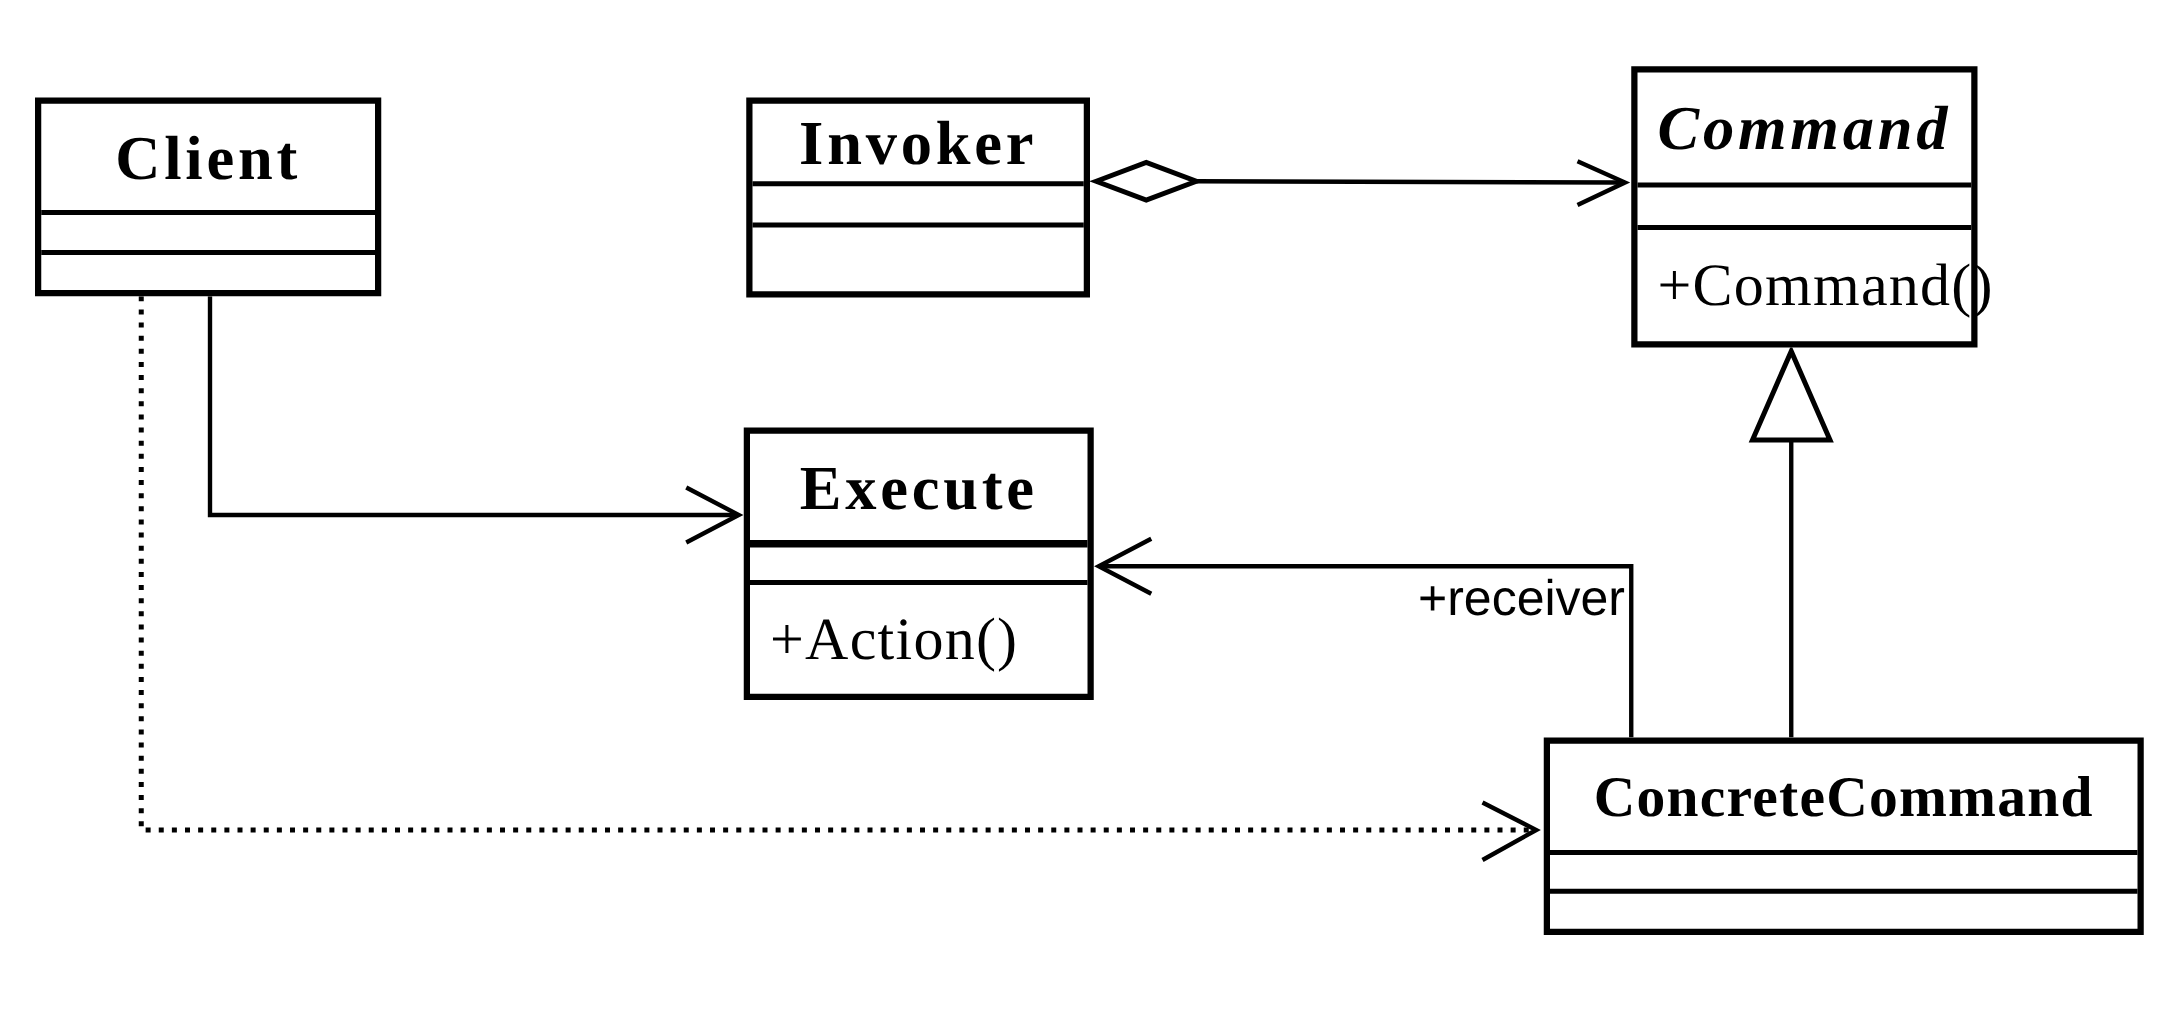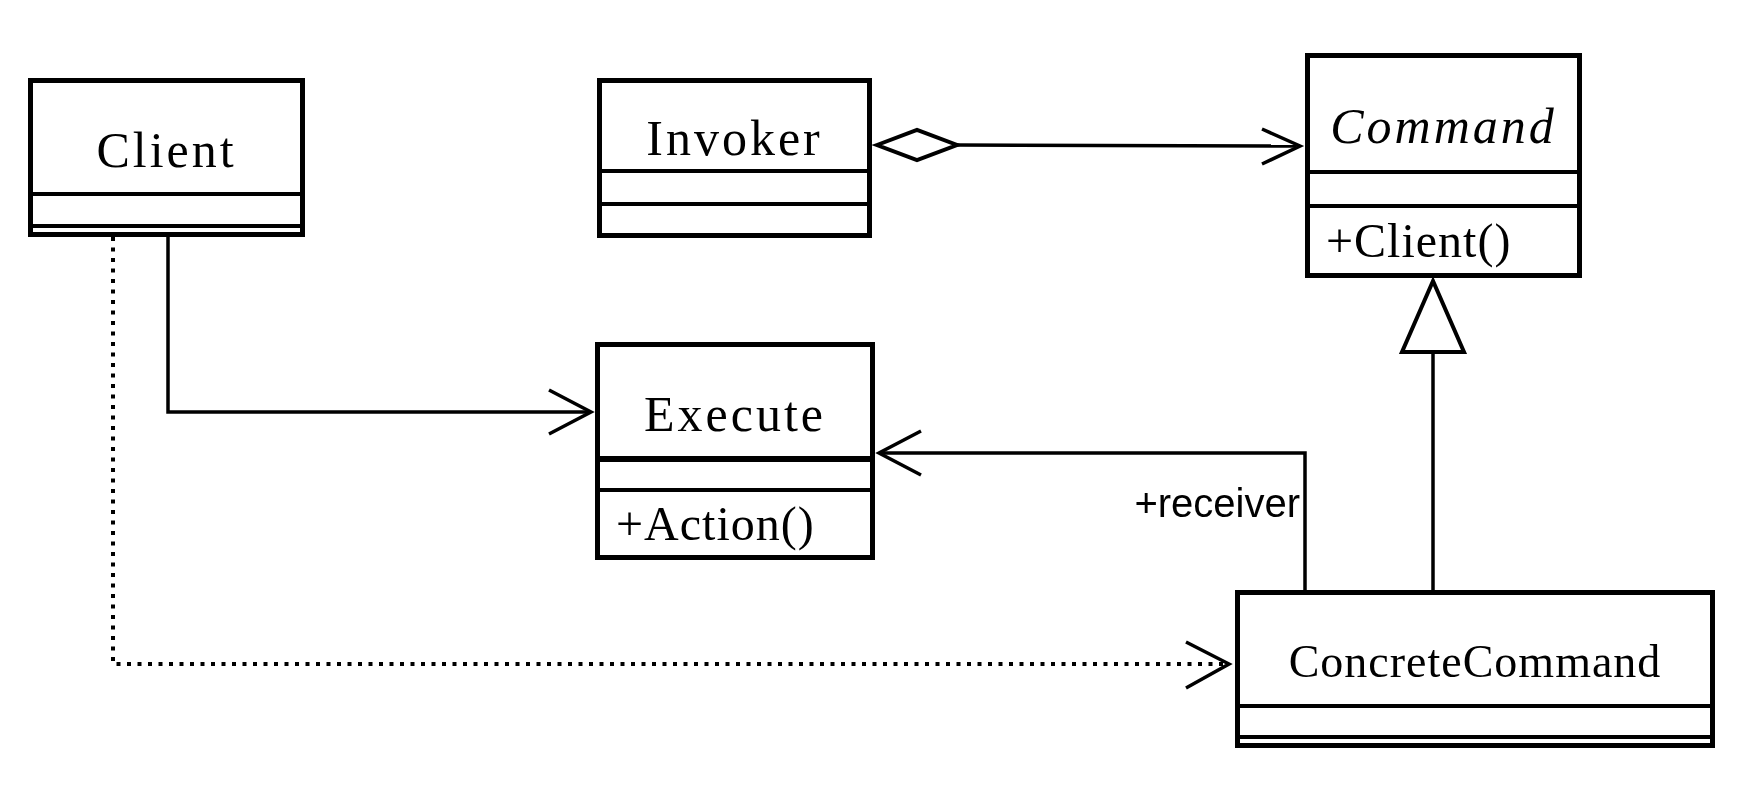--- a/index.html
+++ b/index.html
@@ -14,35 +14,35 @@
   .dotted{ stroke:var(--ink); stroke-width:4; fill:none; stroke-dasharray:4 6.5; }
   .hollow{ fill:var(--paper); stroke:var(--ink); stroke-width:4; }
 
   .cls {
     position:absolute; z-index:2; box-sizing:border-box;
     background:var(--paper); border:5px solid var(--ink);
     display:flex; flex-direction:column;
   }
   .cls .title {
     box-sizing:border-box; display:flex; align-items:center; justify-content:center;
-    font-weight:normal; font-size:50px; letter-spacing:3px; white-space:pre;margin-top:24px;
+    font-weight:bold; font-size:50px; letter-spacing:3px; white-space:pre;
   }
   .cls .title.abstract { font-style:italic; }
   .cls .title.long { font-size:46px; letter-spacing:1px; }
   .cls .attrs {
     box-sizing:border-box; border-top:4px solid var(--ink);
   }
   .cls .attrs.thicksep { border-top-width:6px; }
   .cls .ops {
     box-sizing:border-box; border-top:4px solid var(--ink); flex:1;
     display:flex; align-items:center; padding-left:16px;
     font-size:48px; letter-spacing:1px; white-space:pre;
   }
   .rolelabel {
-    position:absolute; z-index:2; top:483px; right:444px;
+    position:absolute; z-index:2; top:459px; right:444px;
     font-family:"Liberation Sans", sans-serif; font-size:40px; line-height:40px;
     color:var(--ink); white-space:pre;
   }
 </style>
 </head>
 <body>
 
 <div class="canvas">
 
   <svg class="wires" width="1744" height="812" viewBox="0 0 1744 812">
@@ -82,21 +82,21 @@
 
   <div class="cls" style="left:597px; top:78px; width:275px; height:160px">
     <div class="title" style="height:62px">Invoker</div>
     <div class="attrs" style="height:33px"></div>
     <div class="ops"></div>
   </div>
 
   <div class="cls" style="left:1305px; top:53px; width:277px; height:225px">
     <div class="title abstract" style="height:88px">Command</div>
     <div class="attrs" style="height:34px"></div>
-    <div class="ops">+Client()</div>
+    <div class="ops">+Command()</div>
   </div>
 
   <div class="cls" style="left:595px; top:342px; width:280px; height:218px">
     <div class="title" style="height:85px">Execute</div>
     <div class="attrs thicksep" style="height:32px"></div>
     <div class="ops">+Action()</div>
   </div>
 
   <div class="cls" style="left:1235px; top:590px; width:480px; height:158px">
     <div class="title long" style="height:85px">ConcreteCommand</div>

